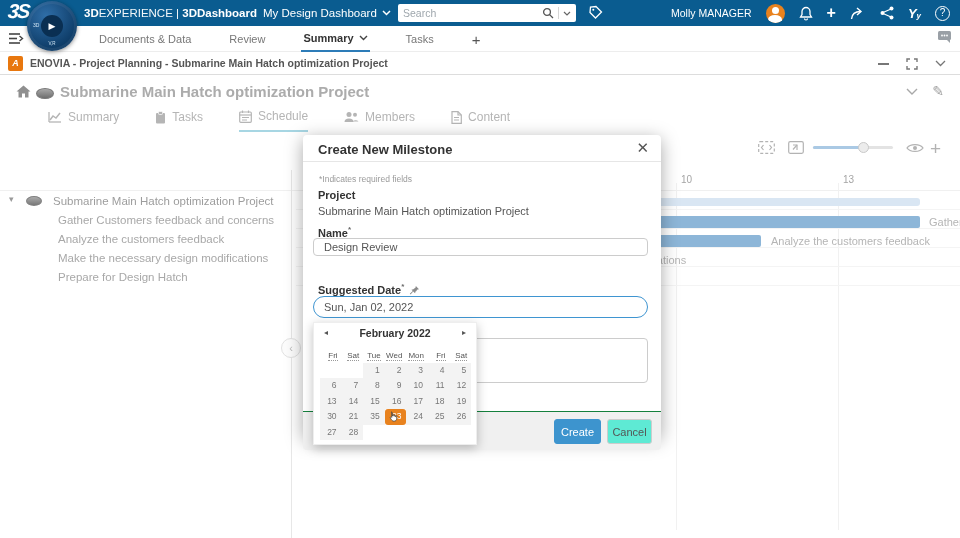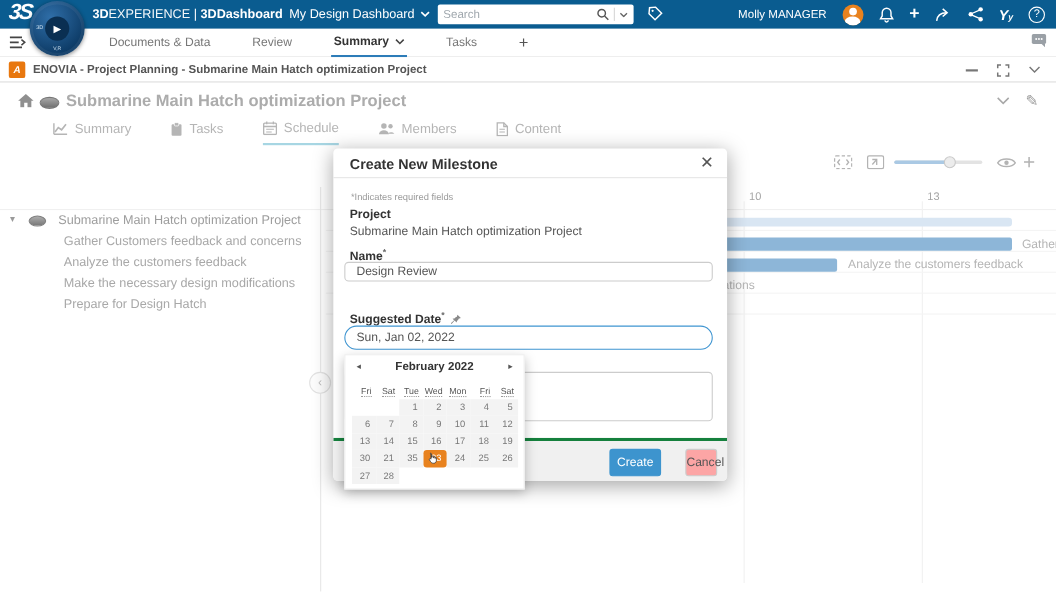--- a/index.html
+++ b/index.html
@@ -102,25 +102,25 @@
   .m-note { position:absolute; left:16px; top:39px; font-size:8.5px; color:#9a9a9a; }
   .m-lab { position:absolute; left:15px; font-size:11px; font-weight:bold; color:#333; }
   .m-lab sup { font-size:8px; color:#666; }
   .m-val { position:absolute; left:15px; font-size:11px; color:#555; }
   .m-input { position:absolute; left:10px; width:335px; border:1px solid #ccc; border-radius:4px; font-size:11px;
              color:#555; padding-left:10px; outline:none; background:#fff; font-family:inherit; }
   .m-input.focus { border:1.5px solid #3f95d1; border-radius:11px; }
   .pin { display:inline-block; vertical-align:-2px; margin-left:5px; }
   .m-textarea { position:absolute; left:10px; top:203px; width:335px; height:45px; border:1px solid #ccc; border-radius:4px;
                 resize:none; outline:none; background:#fff; }
-  .m-foot { position:absolute; left:0; right:0; top:263px; height:39px; background:#f0f0f0; border-top:3px solid #15803d;
+  .m-foot { position:absolute; left:0; right:0; top:276px; height:39px; background:#f0f0f0; border-top:1px solid #15803d;
             border-radius:0 0 4px 4px; }
   .btn { position:absolute; top:7px; height:25px; font-size:11px; border-radius:3px; text-align:center; line-height:24px; cursor:pointer; font-family:inherit;}
   .btn-create { right:60px; width:47px; background:#3d94ce; color:#fff; border:1px solid #3d94ce; }
-  .btn-cancel { right:9px; width:29px; background:#fca5a5; color:#555; border:1px solid #ccc; }
+  .btn-cancel { right:9px; width:45px; background:#5eead4; color:#555; border:1px solid #ccc; }
 
   
   .cal { position:absolute; left:10px; top:187px; width:164px; height:123px; background:#fff; z-index:12;
          box-shadow:0 3px 10px rgba(0,0,0,.25); border:1px solid #eee; }
   .cal-head { position:absolute; top:4px; left:0; right:0; height:16px; }
   .cal-prev { position:absolute; left:10px; top:1px; font-size:8px; color:#555; cursor:pointer; }
   .cal-next { position:absolute; right:10px; top:1px; font-size:8px; color:#555; cursor:pointer; }
   .cal-title { position:absolute; left:0; right:0; text-align:center; font-size:10.5px; font-weight:bold; color:#333; }
   .cal-grid { position:absolute; left:6px; top:24px; display:grid; grid-template-columns:repeat(7,21.6px); grid-auto-rows:15.5px; }
   .cal-dn { font-size:8px; color:#555; text-align:right; padding-right:4px; padding-top:4px; }

